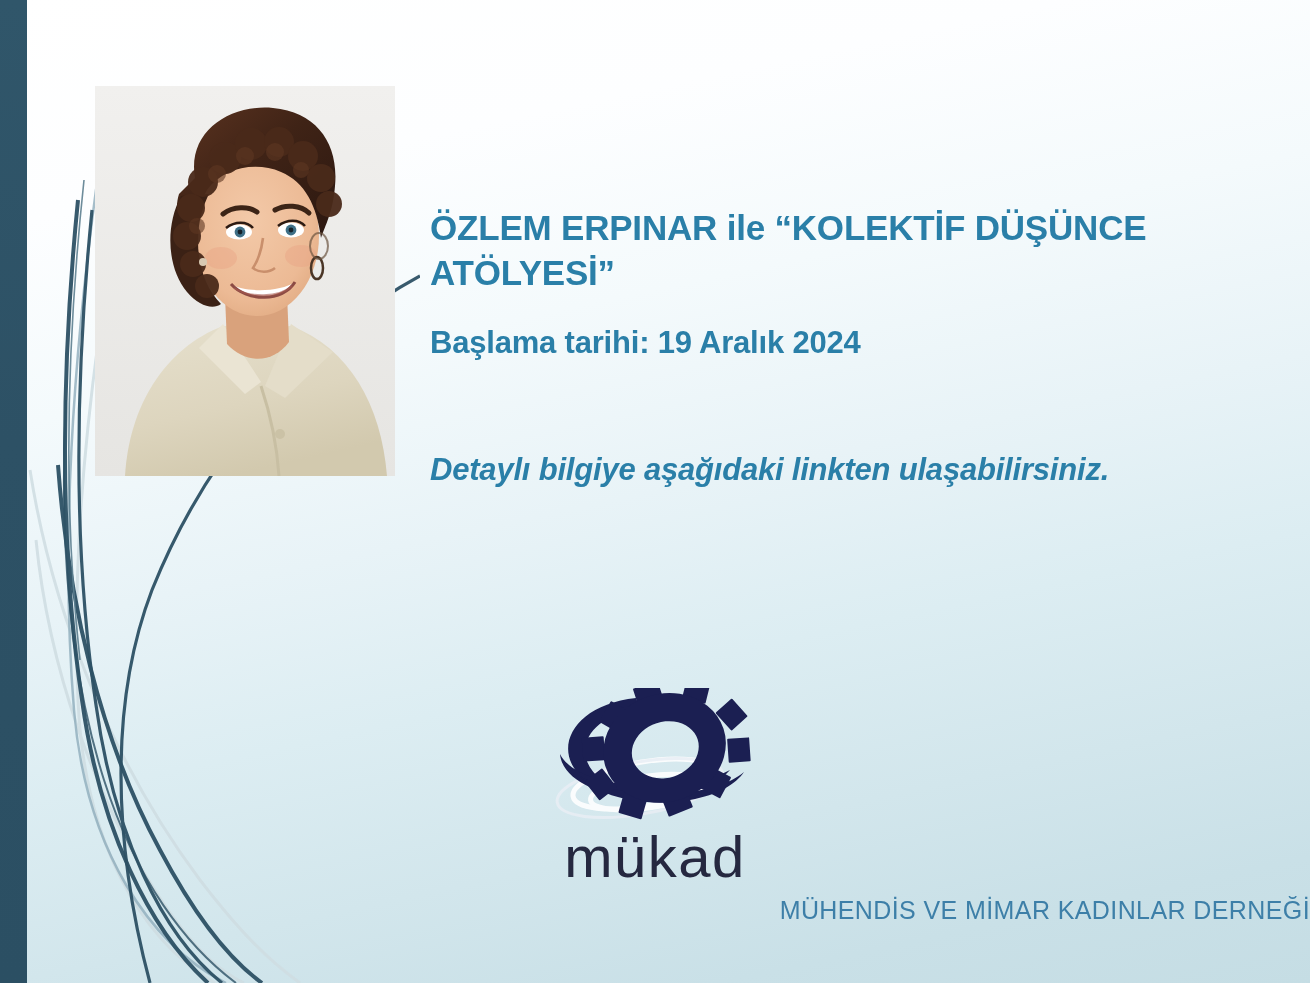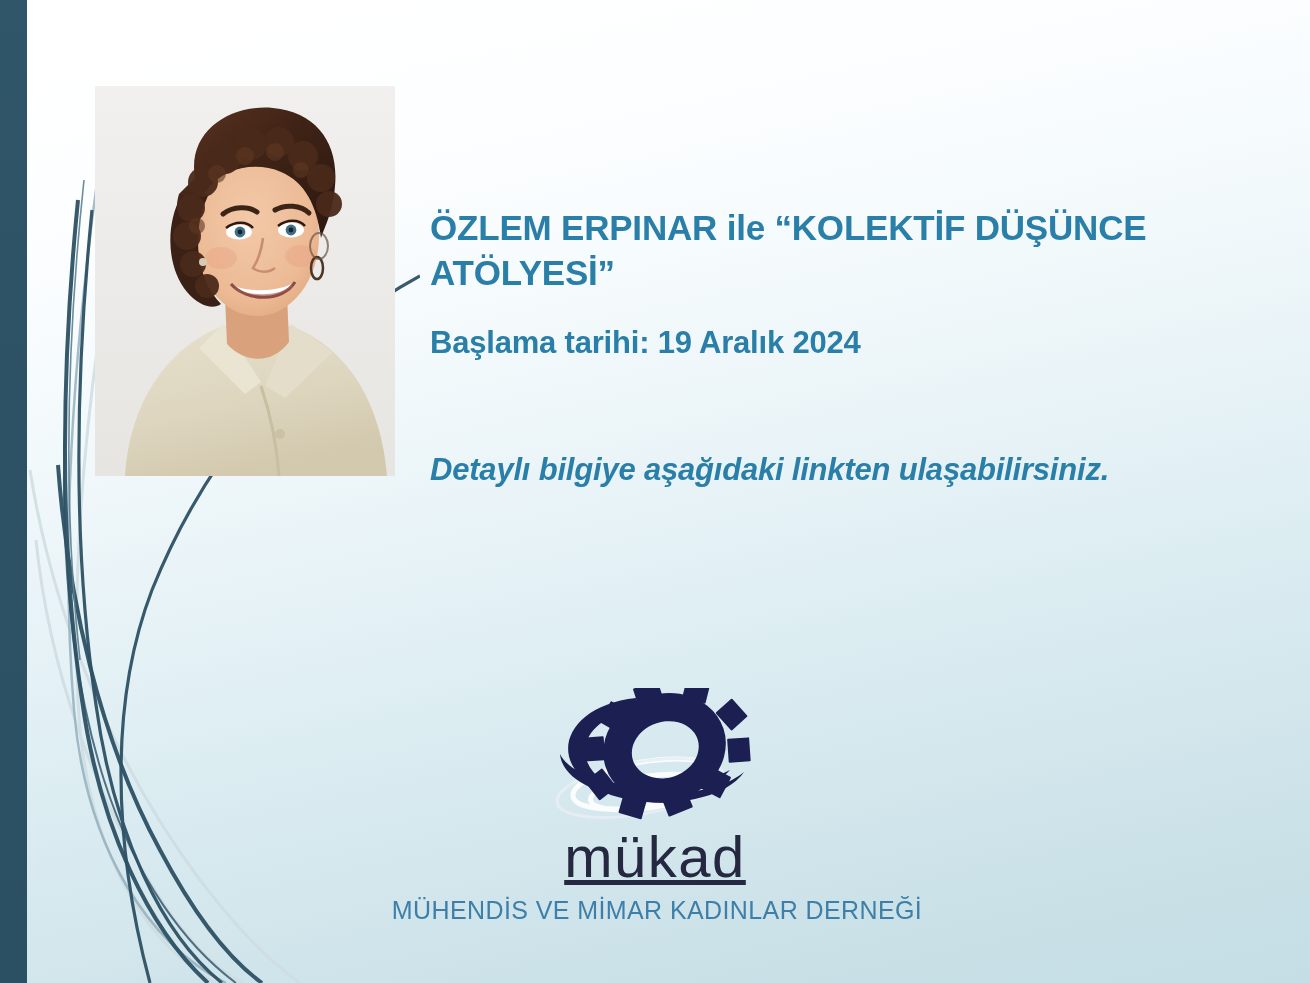--- a/index.html
+++ b/index.html
@@ -101,29 +101,29 @@
     margin: 0 auto;
     display: block;
   }
   .logo-word {
     color: #252840;
     font-size: 58px;
     font-weight: normal;
     letter-spacing: 1.5px;
     line-height: 1;
     margin: 8px 0 0 0;
-    text-decoration: underline;
   }
   .logo-tagline {
     color: #3d7fa8;
     font-size: 25px;
     font-weight: normal;
     letter-spacing: 0.4px;
     line-height: 1;
     margin: 12px 0 0 4px;
+    text-align: right;
   }
 </style>
 </head>
 <body>
 
 <div class="slide">
 
   <div class="left-bar"></div>
 
   <svg class="reeds" viewBox="0 0 420 983" preserveAspectRatio="none">

